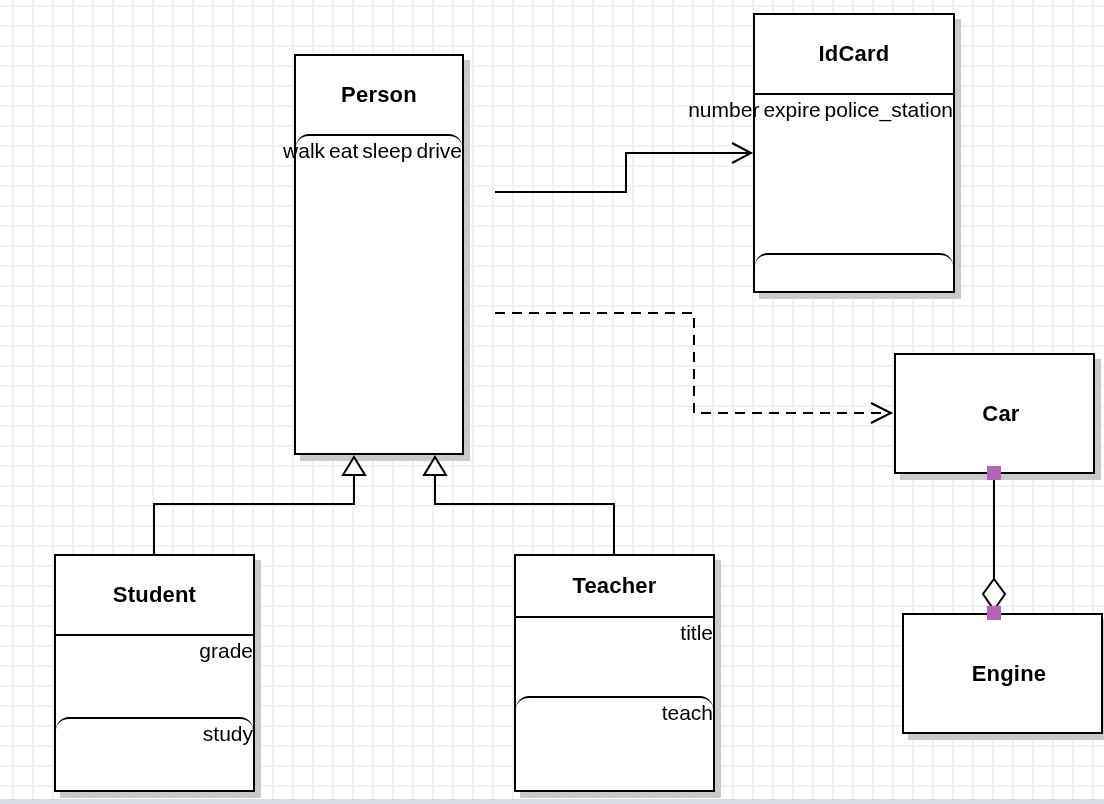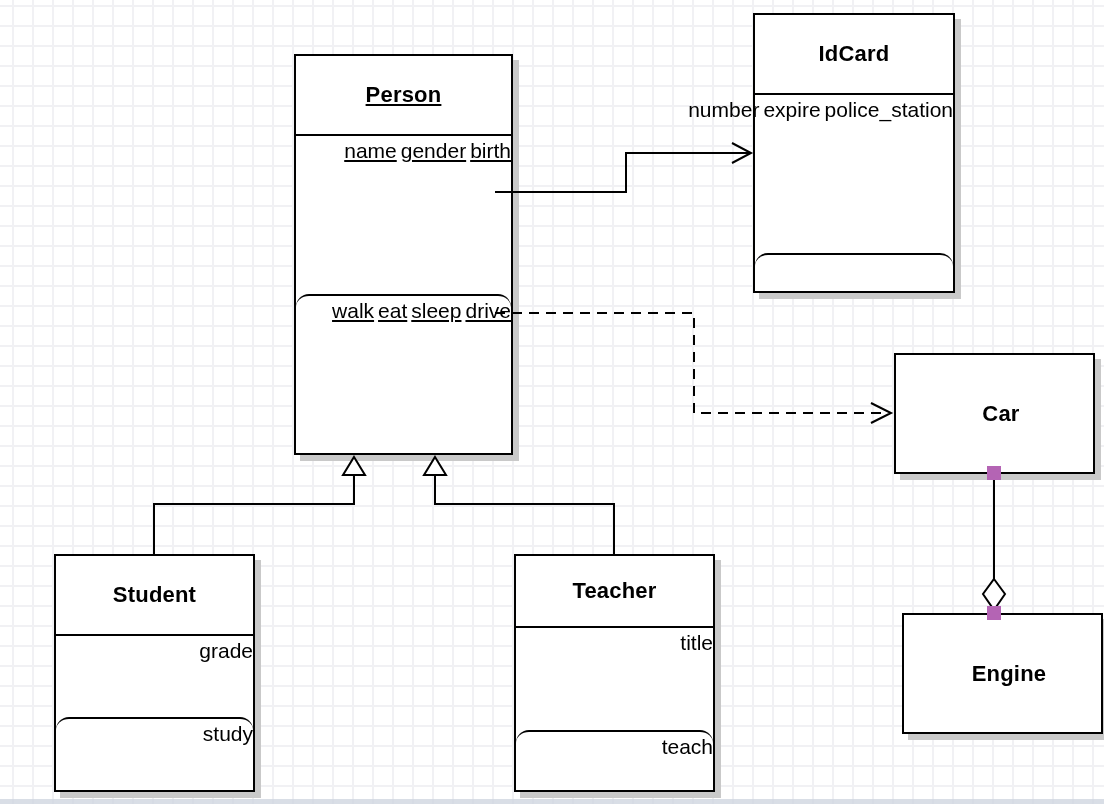--- a/index.html
+++ b/index.html
@@ -50,27 +50,22 @@
   .bottom-edge {
     position:absolute; left:0; bottom:0; z-index:4;
     width:1104px; height:5px; background:#cfd6e0; opacity:.8;
   }
 </style>
 </head>
 <body>
 
 <div class="canvas">
 
-  <div class="cls" style="left:294px;top:54px;width:219px;height:401px;text-decoration:underline;">
+  <div class="cls" style="left:294px;top:54px;width:170px;height:401px;">
     <div class="cls-title" style="height:78px">Person</div>
-    <div class="cls-comp" style="height:160px">
-      <div class="member">name</div>
-      <div class="member">gender</div>
-      <div class="member">birth</div>
-    </div>
     <div class="cls-comp grow">
       <div class="member">walk</div>
       <div class="member">eat</div>
       <div class="member">sleep</div>
       <div class="member">drive</div>
     </div>
   </div>
 
   <div class="cls" style="left:753px;top:13px;width:202px;height:280px;">
     <div class="cls-title" style="height:78px">IdCard</div>
@@ -94,22 +89,22 @@
     <div class="cls-title" style="height:78px">Student</div>
     <div class="cls-comp" style="height:83px">
       <div class="member">grade</div>
     </div>
     <div class="cls-comp grow">
       <div class="member">study</div>
     </div>
   </div>
 
   <div class="cls" style="left:514px;top:554px;width:201px;height:238px;">
-    <div class="cls-title" style="height:70px">Teacher</div>
-    <div class="cls-comp" style="height:104px">
+    <div class="cls-title" style="height:60px">Teacher</div>
+    <div class="cls-comp" style="height:80px">
       <div class="member">title</div>
     </div>
     <div class="cls-comp grow">
       <div class="member">teach</div>
     </div>
   </div>
 
   <svg class="edges" width="1104" height="804" viewBox="0 0 1104 804" xmlns="http://www.w3.org/2000/svg">
 
     <g>

